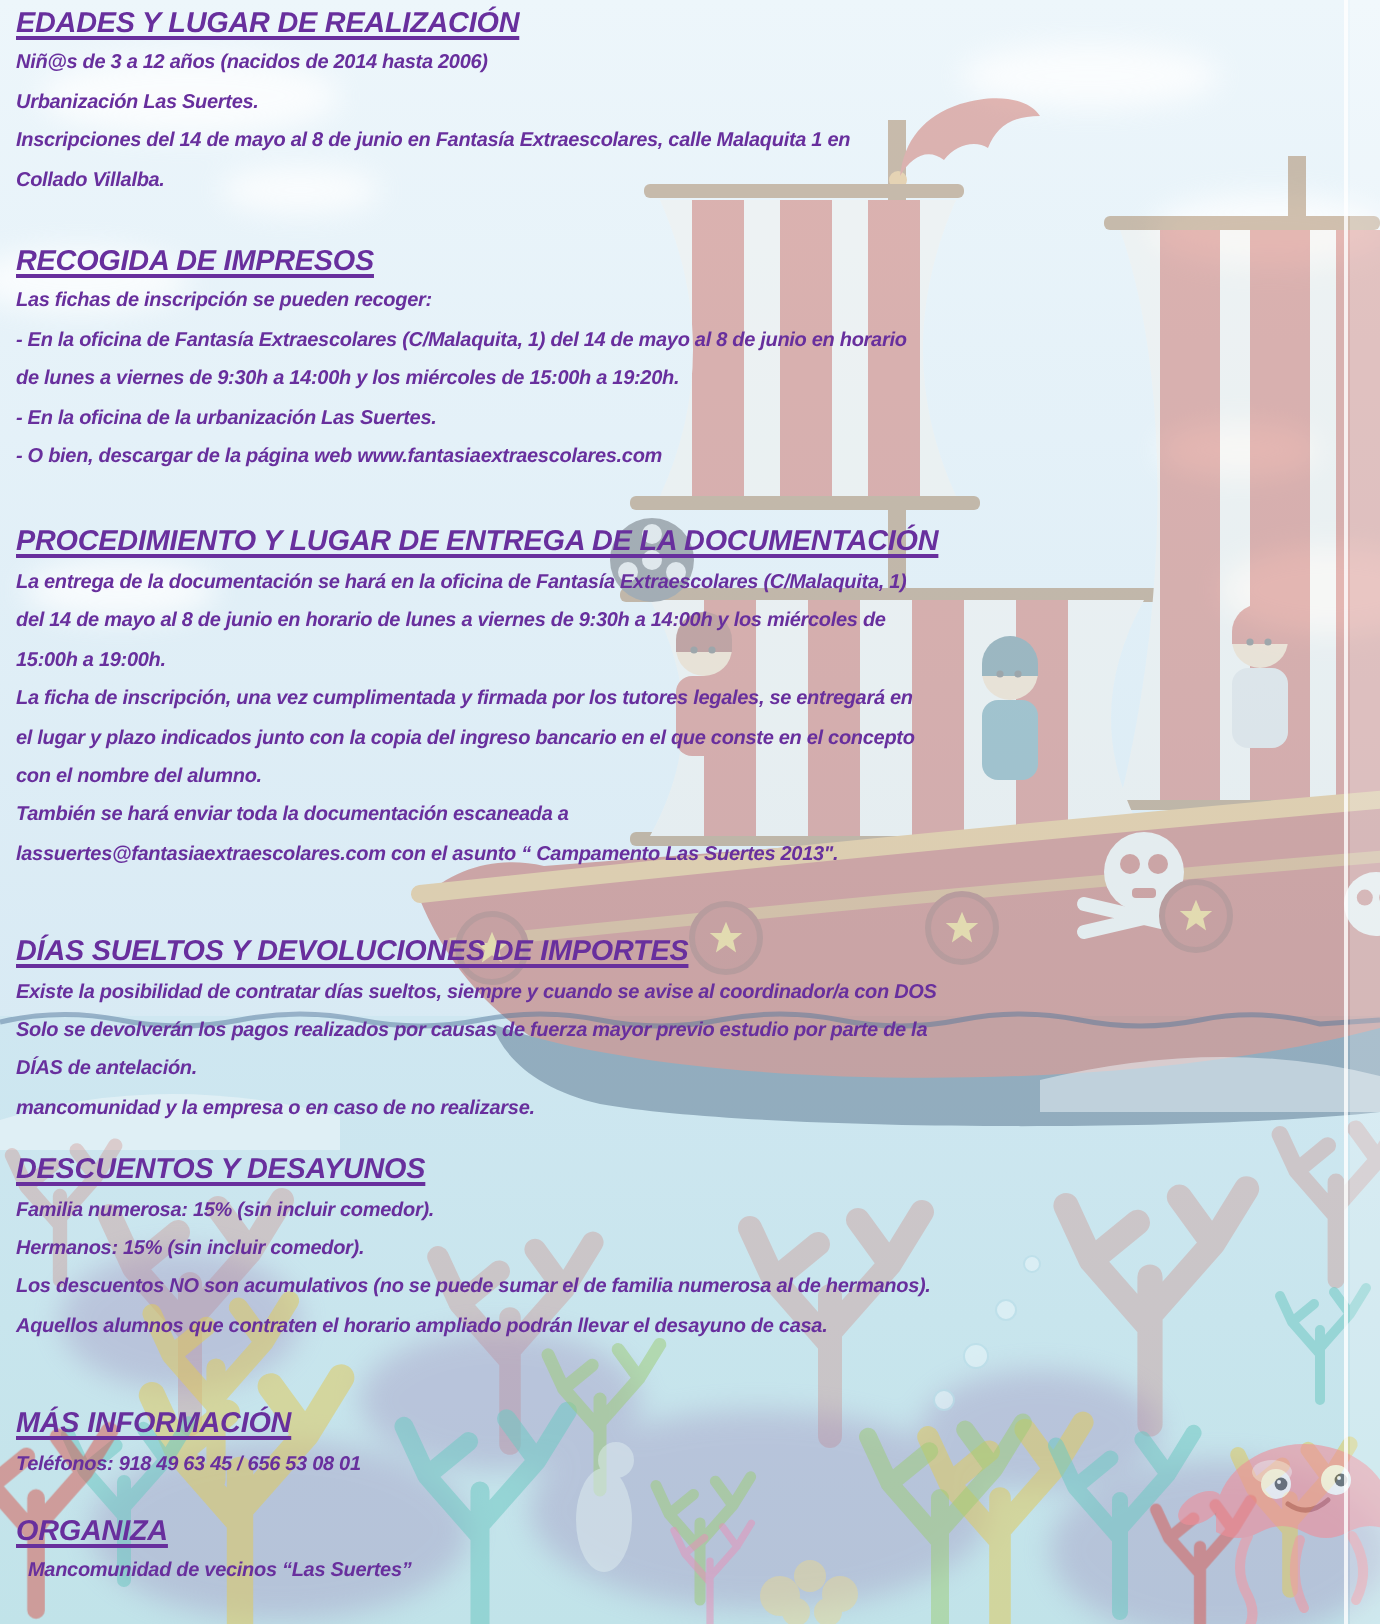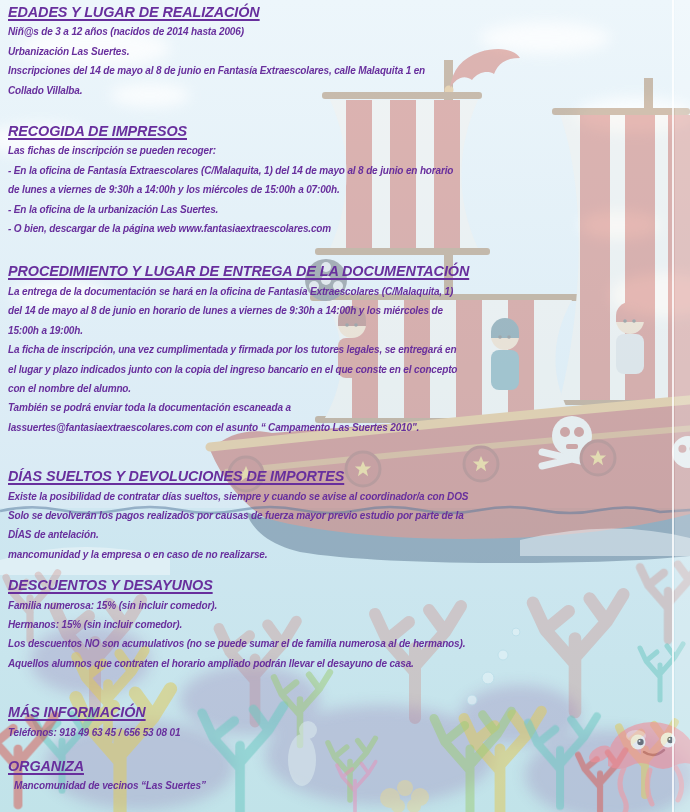--- a/index.html
+++ b/index.html
@@ -278,34 +278,34 @@
         <h2 class="title">EDADES Y LUGAR DE REALIZACIÓN</h2>
         <div class="line">Niñ@s de 3 a 12 años (nacidos de 2014 hasta 2006)</div>
         <div class="line">Urbanización Las Suertes.</div>
         <div class="line">Inscripciones del 14 de mayo al 8 de junio en Fantasía Extraescolares, calle Malaquita 1 en</div>
         <div class="line">Collado Villalba.</div>
       </section>
       <section class="sec">
         <h2 class="title">RECOGIDA DE IMPRESOS</h2>
         <div class="line">Las fichas de inscripción se pueden recoger:</div>
         <div class="line">- En la oficina de Fantasía Extraescolares (C/Malaquita, 1) del 14 de mayo al 8 de junio en horario</div>
-        <div class="line">de lunes a viernes de 9:30h a 14:00h y los miércoles de 15:00h a 07:00h.</div>
+        <div class="line">de lunes a viernes de 9:30h a 14:00h y los miércoles de 15:00h a 19:20h.</div>
         <div class="line">- En la oficina de la urbanización Las Suertes.</div>
         <div class="line">- O bien, descargar de la página web www.fantasiaextraescolares.com</div>
       </section>
       <section class="sec">
         <h2 class="title">PROCEDIMIENTO Y LUGAR DE ENTREGA DE LA DOCUMENTACIÓN</h2>
         <div class="line">La entrega de la documentación se hará en la oficina de Fantasía Extraescolares (C/Malaquita, 1)</div>
         <div class="line">del 14 de mayo al 8 de junio en horario de lunes a viernes de 9:30h a 14:00h y los miércoles de</div>
         <div class="line">15:00h a 19:00h.</div>
         <div class="line">La ficha de inscripción, una vez cumplimentada y firmada por los tutores legales, se entregará en</div>
         <div class="line">el lugar y plazo indicados junto con la copia del ingreso bancario en el que conste en el concepto</div>
         <div class="line">con el nombre del alumno.</div>
-        <div class="line">También se podrá enviar toda la documentación escaneada a</div>
-        <div class="line">lassuertes@fantasiaextraescolares.com con el asunto “ Campamento Las Suertes 2010".</div>
+        <div class="line">También se hará enviar toda la documentación escaneada a</div>
+        <div class="line">lassuertes@fantasiaextraescolares.com con el asunto “ Campamento Las Suertes 2013".</div>
       </section>
       <section class="sec">
         <h2 class="title">DÍAS SUELTOS Y DEVOLUCIONES DE IMPORTES</h2>
         <div class="line">Existe la posibilidad de contratar días sueltos, siempre y cuando se avise al coordinador/a con DOS</div>
         <div class="line">Solo se devolverán los pagos realizados por causas de fuerza mayor previo estudio por parte de la</div>
         <div class="line">DÍAS de antelación.</div>
         <div class="line">mancomunidad y la empresa o en caso de no realizarse.</div>
       </section>
       <section class="sec">
         <h2 class="title">DESCUENTOS Y DESAYUNOS</h2>

